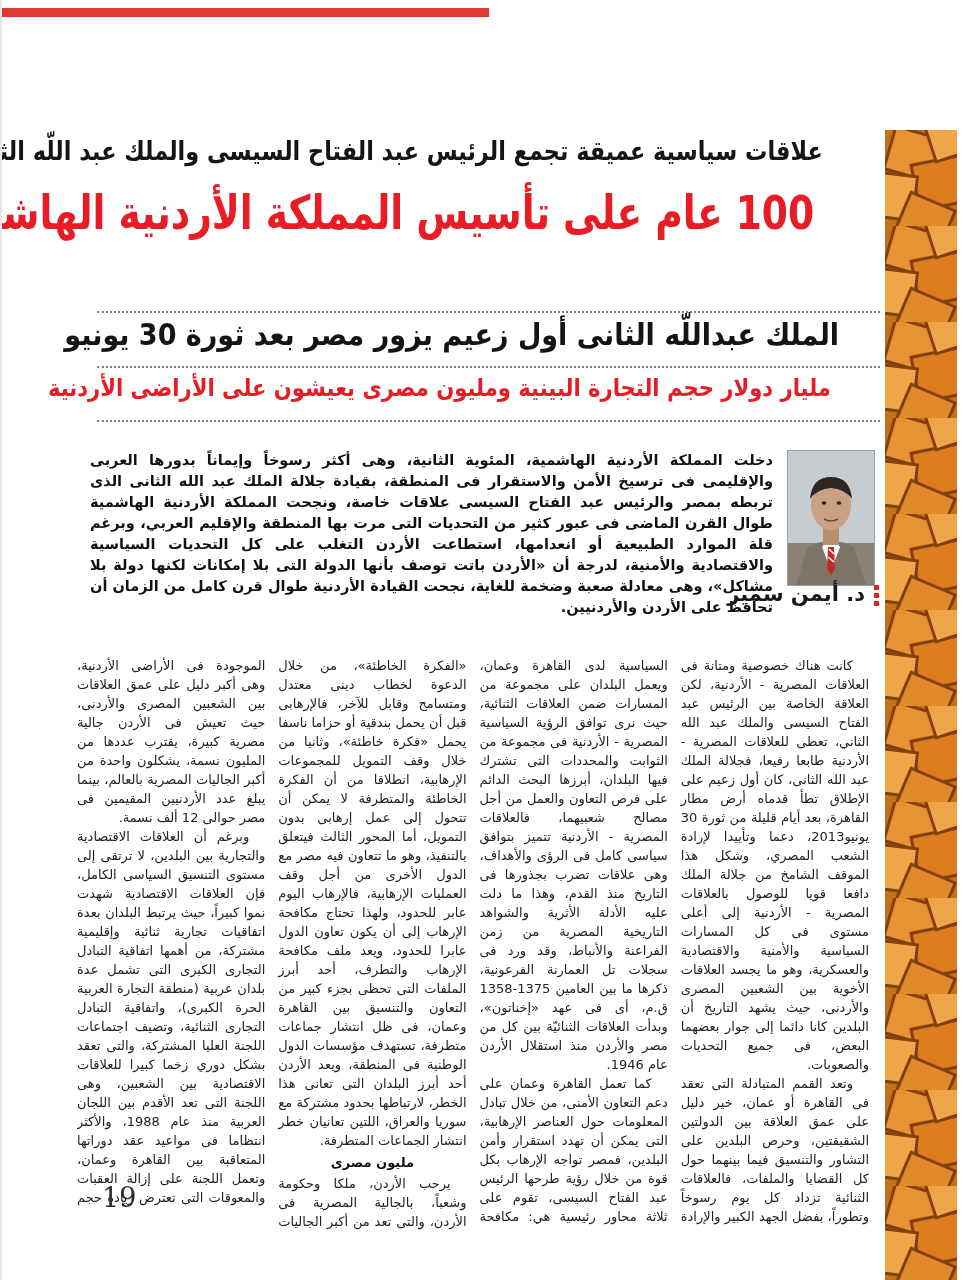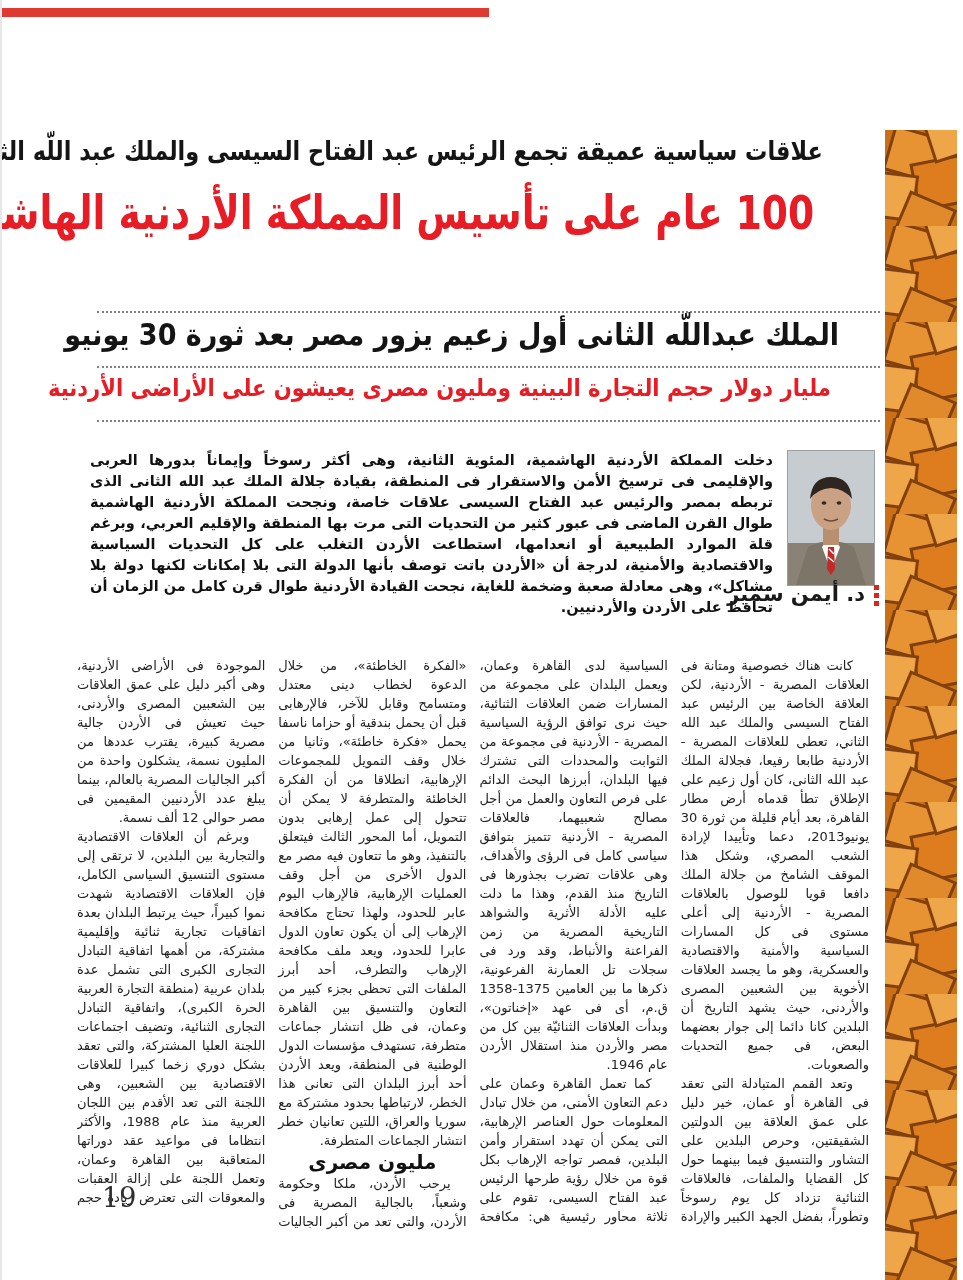--- a/index.html
+++ b/index.html
@@ -26,21 +26,21 @@
   .intro-text{flex:1;direction:rtl;text-align:justify;font-weight:bold;color:#111;
         font-size:14.5px;line-height:21px;}
   .byline{position:absolute;top:582px;right:86px;display:flex;direction:rtl;align-items:center;gap:9px;}
   .byline .name{font-weight:bold;font-size:21px;color:#191919;}
   .dots{display:flex;flex-direction:column;gap:3px;padding-top:2px;}
   .dots i{width:5px;height:5px;display:block;}
   .body-cols{position:absolute;top:656px;left:75px;right:96px;height:580px;overflow:hidden;
         direction:rtl;text-align:justify;column-count:4;column-gap:13px;column-fill:auto;
         font-size:13px;line-height:19px;color:#222;}
   .body-cols p{margin:0;text-indent:16px;}
-  .body-cols h3{margin:3px 0 2px;text-align:center;font-size:20px;color:#111;}
+  .body-cols h3{margin:3px 0 2px;text-align:center;font-size:13px;color:#111;}
   .page-number{position:absolute;left:100px;top:1182px;font-size:27px;color:#2e2e2e;
         font-family:"DejaVu Serif",serif;}
 </style>
 </head>
 <body>
 
 <div class="page">
 
   <div class="top-red-bar" style="background:#df3a31;"></div>
 

